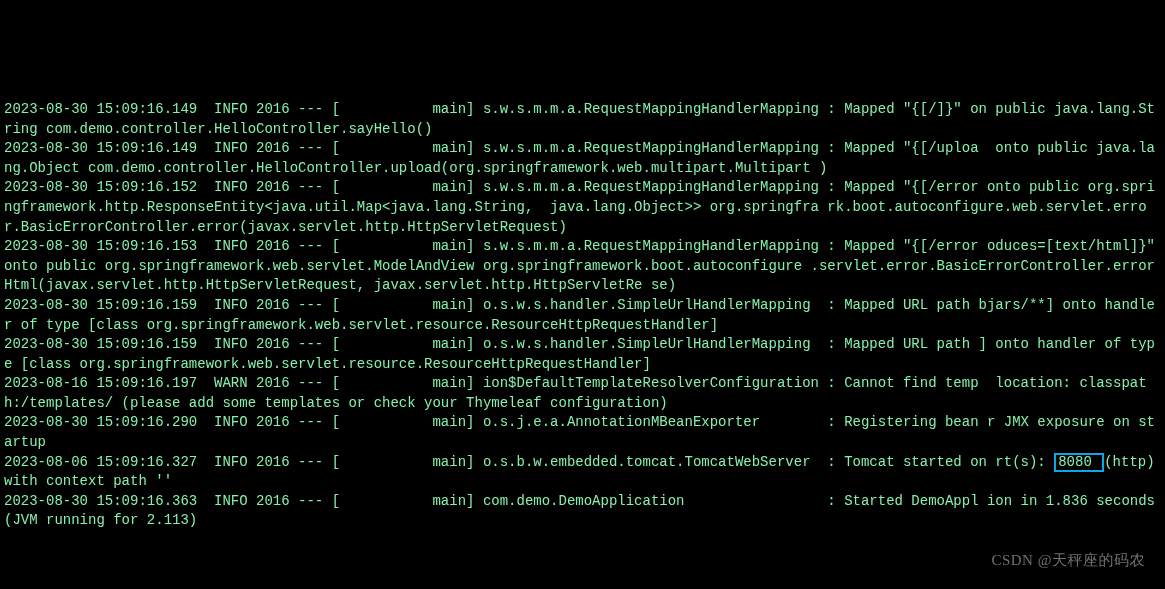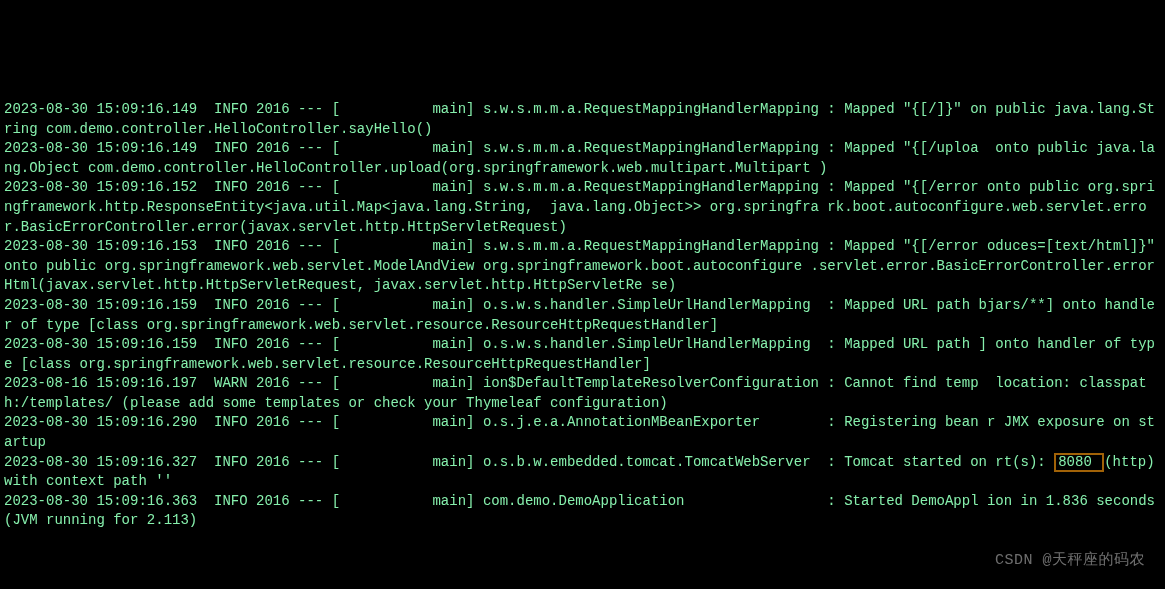--- a/index.html
+++ b/index.html
@@ -21,49 +21,49 @@
       word-break: break-all;
     }
     .terminal {
       padding: 2px 4px;
       color: #d0d0d0;
     }
     .log-line {
       color: #86efac;
     }
     .highlight {
-      border: 2px solid #a16207;
+      border: 2px solid #0ea5e9;
       padding: 0 2px;
       display: inline-block;
       line-height: 1.1;
     }
     .watermark {
       position: absolute;
       bottom: 18px;
       right: 20px;
       color: rgba(200,200,200,0.55);
-      font-family: Liberation Mono, monospace;
+      font-family: Liberation Serif, serif;
       font-size: 15px;
       letter-spacing: 0.5px;
     }
   </style>
 </head>
 <body>
 
 
 
 <div class="terminal">
 <span class="log-line">2023-08-30 15:09:16.149  INFO 2016 --- [           main] s.w.s.m.m.a.RequestMappingHandlerMapping : Mapped "{[/]}" on public java.lang.String com.demo.controller.HelloController.sayHello()</span>
 <span class="log-line">2023-08-30 15:09:16.149  INFO 2016 --- [           main] s.w.s.m.m.a.RequestMappingHandlerMapping : Mapped "{[/uploa  onto public java.lang.Object com.demo.controller.HelloController.upload(org.springframework.web.multipart.Multipart )</span>
 <span class="log-line">2023-08-30 15:09:16.152  INFO 2016 --- [           main] s.w.s.m.m.a.RequestMappingHandlerMapping : Mapped "{[/error onto public org.springframework.http.ResponseEntity&lt;java.util.Map&lt;java.lang.String,  java.lang.Object&gt;&gt; org.springfra rk.boot.autoconfigure.web.servlet.error.BasicErrorController.error(javax.servlet.http.HttpServletRequest)</span>
 <span class="log-line">2023-08-30 15:09:16.153  INFO 2016 --- [           main] s.w.s.m.m.a.RequestMappingHandlerMapping : Mapped "{[/error oduces=[text/html]}" onto public org.springframework.web.servlet.ModelAndView org.springframework.boot.autoconfigure .servlet.error.BasicErrorController.errorHtml(javax.servlet.http.HttpServletRequest, javax.servlet.http.HttpServletRe se)</span>
 <span class="log-line">2023-08-30 15:09:16.159  INFO 2016 --- [           main] o.s.w.s.handler.SimpleUrlHandlerMapping  : Mapped URL path bjars/**] onto handler of type [class org.springframework.web.servlet.resource.ResourceHttpRequestHandler]</span>
 <span class="log-line">2023-08-30 15:09:16.159  INFO 2016 --- [           main] o.s.w.s.handler.SimpleUrlHandlerMapping  : Mapped URL path ] onto handler of type [class org.springframework.web.servlet.resource.ResourceHttpRequestHandler]</span>
 <span class="log-line">2023-08-16 15:09:16.197  WARN 2016 --- [           main] ion$DefaultTemplateResolverConfiguration : Cannot find temp  location: classpath:/templates/ (please add some templates or check your Thymeleaf configuration)</span>
 <span class="log-line">2023-08-30 15:09:16.290  INFO 2016 --- [           main] o.s.j.e.a.AnnotationMBeanExporter        : Registering bean r JMX exposure on startup</span>
-<span class="log-line"><span>2023-08-30 15:09:16.327  INFO 2016 --- [           main] o.s.b.w.embedded.tomcat.TomcatWebServer  : Tomcat started on rt(s): </span><span class="highlight">8080 </span><span>(http) with context path ''</span></span>
+<span class="log-line"><span>2023-08-06 15:09:16.327  INFO 2016 --- [           main] o.s.b.w.embedded.tomcat.TomcatWebServer  : Tomcat started on rt(s): </span><span class="highlight">8080 </span><span>(http) with context path ''</span></span>
 <span class="log-line">2023-08-30 15:09:16.363  INFO 2016 --- [           main] com.demo.DemoApplication                 : Started DemoAppl ion in 1.836 seconds (JVM running for 2.113)</span>
 </div>
 
 <div class="watermark">CSDN @天秤座的码农</div>
 
 
 
 
 </body></html>

